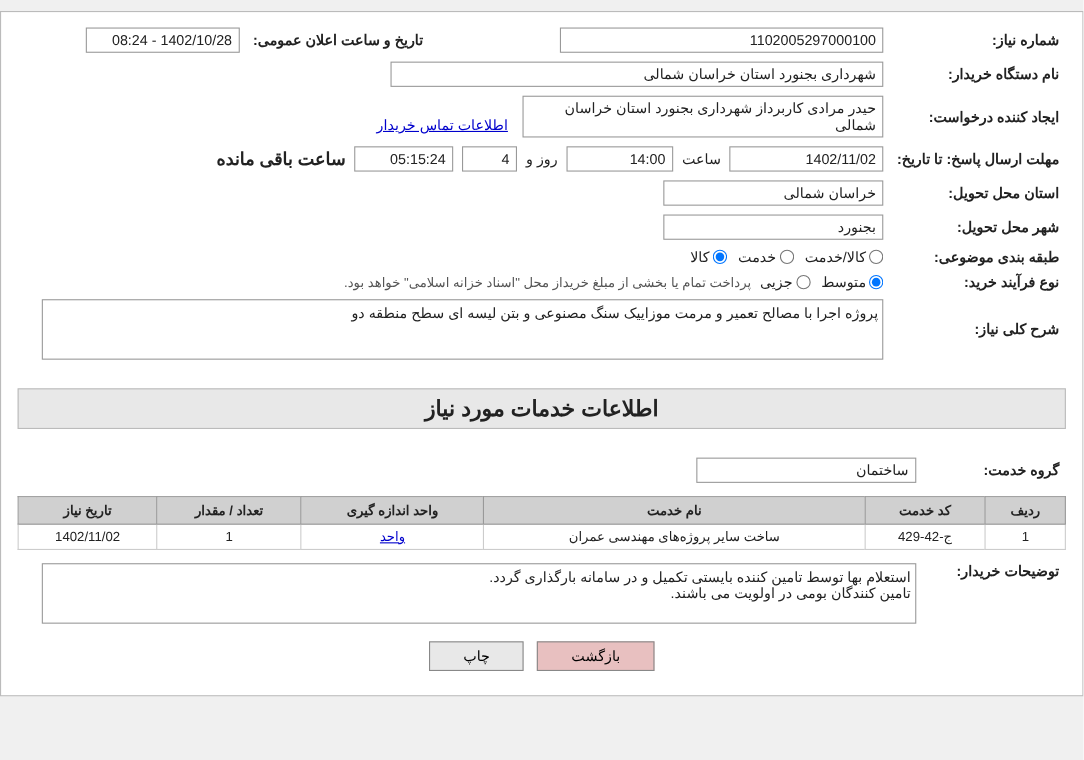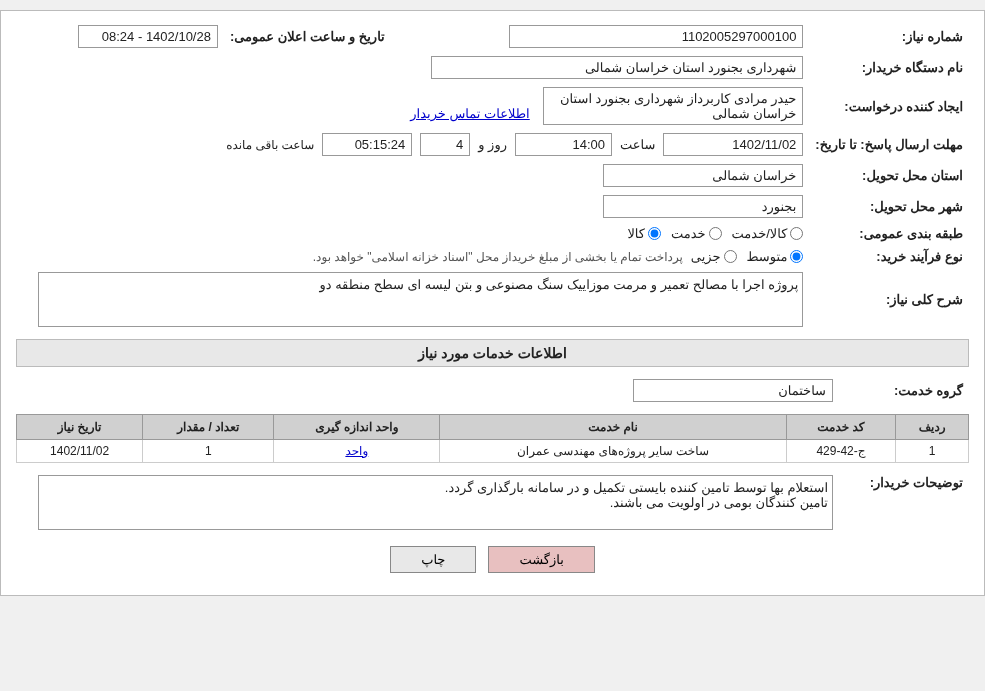--- a/index.html
+++ b/index.html
@@ -60,22 +60,22 @@
     .input-time { width: 97px; }
     .input-days { width: 50px; }
     .input-remaining { width: 90px; }
     .link-blue { color: #0000cc; text-decoration: underline; cursor: pointer; }
     .section-title {
       background: #e8e8e8;
       border: 1px solid #bbb;
       text-align: center;
       font-weight: bold;
       padding: 5px;
-      margin: 8px 0;
-      font-size: 14px;
+      margin: 22px 0;
+      font-size: 20px;
     }
     .row-flex {
       display: flex;
       align-items: center;
       gap: 8px;
       flex-wrap: wrap;
     }
     .radio-group {
       display: flex;
       gap: 10px;
@@ -118,21 +118,22 @@
       font-size: 13px;
       font-family: Tahoma, Arial, sans-serif;
     }
     .btn-print { background: #e8e8e8; }
     .btn-back { background: #e8c0c0; }
     .note-text {
       color: #555;
       font-size: 12px;
     }
     .remaining-label {
-      font-size: 12px;
+      font-size: 16px;
+      font-weight: bold;
     }
   </style>
 </head>
 <body>
 
 <div class="page-wrapper">
 
 
   <div class="main-section">
 
@@ -145,28 +146,28 @@
         </td>
         <td class="label-cell" style="text-align:left; width:160px;">تاریخ و ساعت اعلان عمومی:</td>
         <td class="value-cell">
           <span class="input-box input-date">1402/10/28 - 08:24</span>
         </td>
       </tr>
 
       <tr>
         <td class="label-cell">نام دستگاه خریدار:</td>
         <td colspan="3" class="value-cell">
-          <span class="input-box" style="width:372px;">شهرداری بجنورد استان خراسان شمالی</span>
+          <span class="input-box" style="width:448px;">شهرداری بجنورد استان خراسان شمالی</span>
         </td>
       </tr>
 
       <tr>
         <td class="label-cell">ایجاد کننده درخواست:</td>
         <td colspan="3" class="value-cell">
-          <span class="input-box" style="width:260px;">حیدر مرادی کاربرداز  شهرداری بجنورد استان خراسان شمالی</span>
+          <span class="input-box" style="width:328px;">حیدر مرادی کاربرداز  شهرداری بجنورد استان خراسان شمالی</span>
           <span style="margin-right:10px;" class="link-blue">اطلاعات تماس خریدار</span>
         </td>
       </tr>
 
       <tr>
         <td class="label-cell">مهلت ارسال پاسخ: تا تاریخ:</td>
         <td colspan="3" class="value-cell">
           <div class="row-flex">
             <span class="input-box input-date">1402/11/02</span>
             <span>ساعت</span>
@@ -187,21 +188,21 @@
       </tr>
 
       <tr>
         <td class="label-cell">شهر محل تحویل:</td>
         <td colspan="3" class="value-cell">
           <span class="input-box input-medium">بجنورد</span>
         </td>
       </tr>
 
       <tr>
-        <td class="label-cell">طبقه بندی عمومی:</td>
+        <td class="label-cell">طبقه بندی موضوعی:</td>
         <td colspan="3" class="value-cell">
           <div class="radio-group">
             <div class="radio-item">
               <input type="radio" name="category" style="">
               <span>کالا/خدمت</span>
             </div>
             <div class="radio-item">
               <input type="radio" name="category" style="">
               <span>خدمت</span>
             </div>

